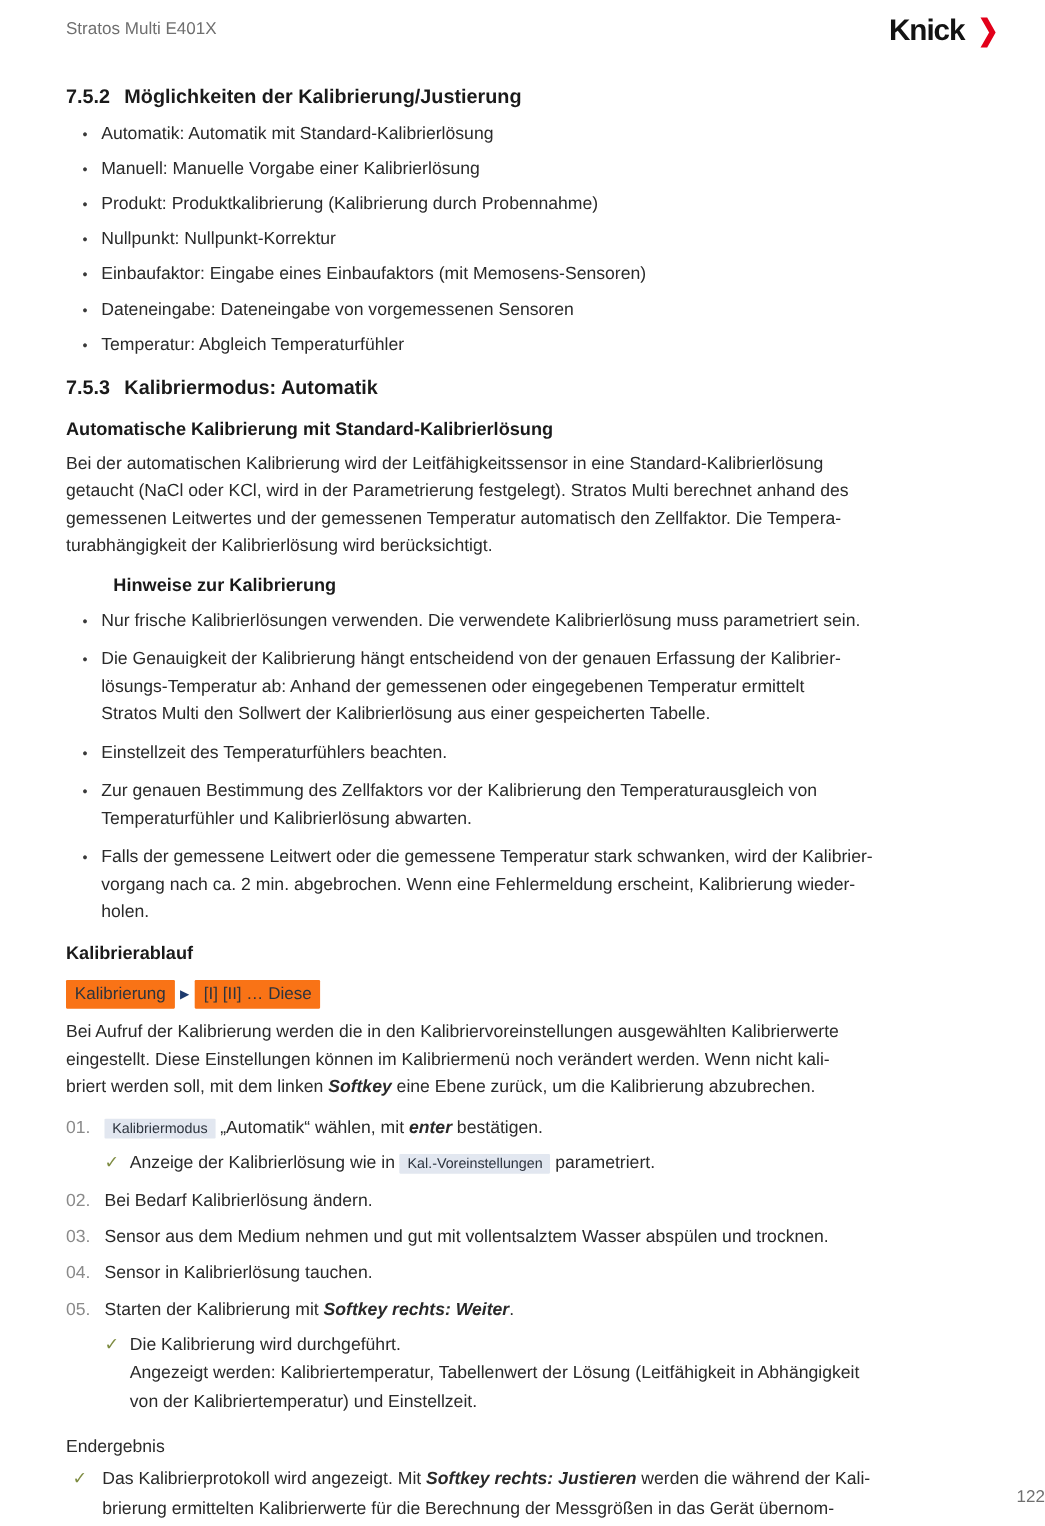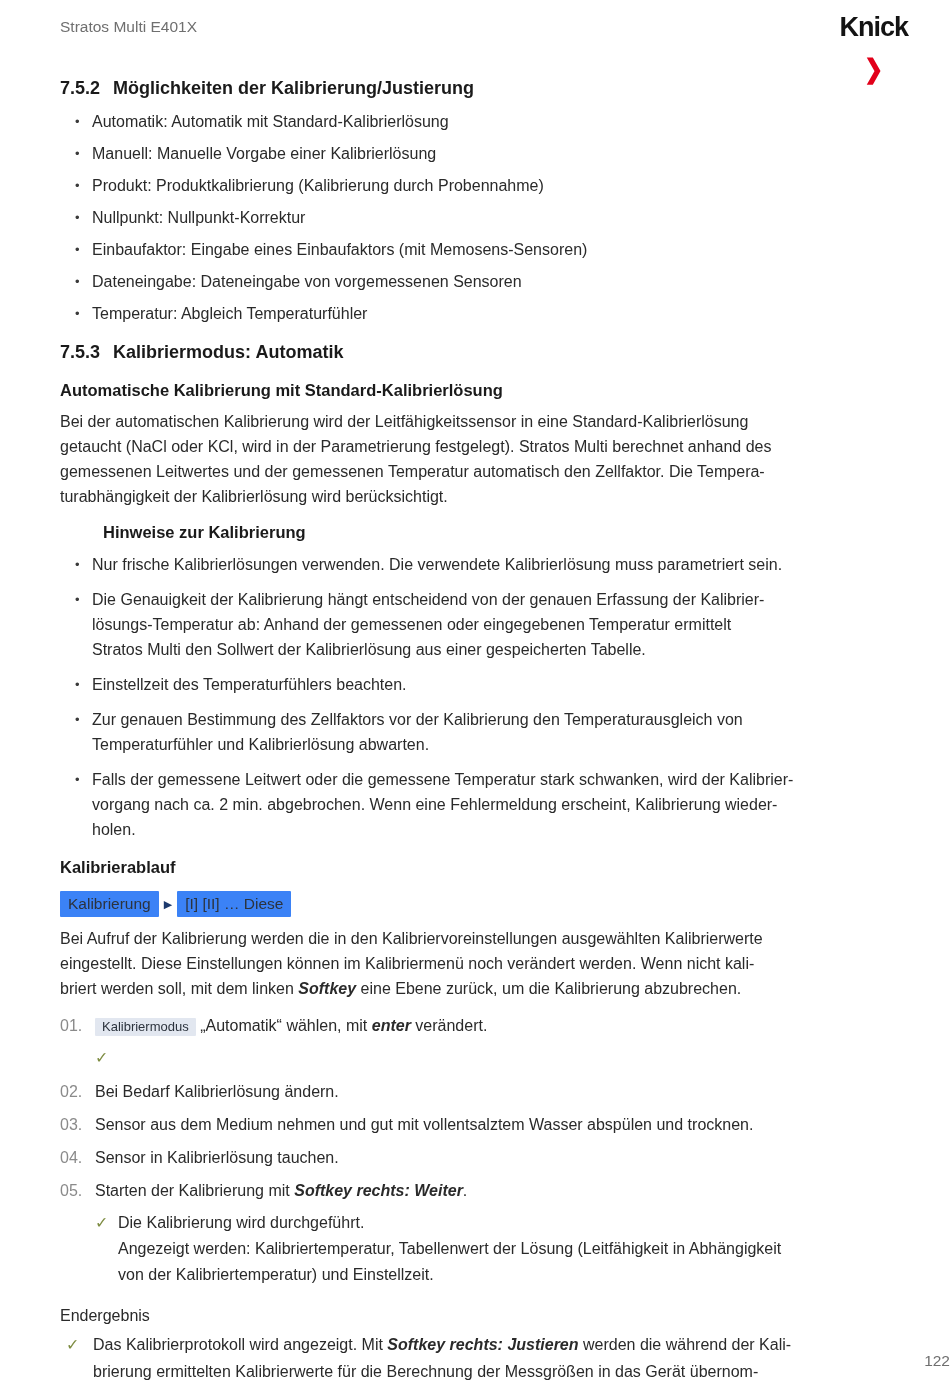--- a/index.html
+++ b/index.html
@@ -14,21 +14,21 @@
     font-size: 16px;
     line-height: 25px;
     color: #2a2a2a;
     padding: 12px 42px 0 60px;
     overflow: hidden;
   }
 
   
   .hdr { display: flex; justify-content: space-between; align-items: flex-start; height: 38px; }
   .doc-title { color: #6f6f6f; font-size: 15.5px; padding-top: 2px; }
-  .logo { display: flex; align-items: center; gap: 12px; flex-direction: column; }
+  .logo { display: flex; align-items: center; gap: 12px; }
   .logo-text { font-weight: 900; font-size: 27px; letter-spacing: -1px; color: #131313; line-height: 30px; }
   .logo-chevron { color: #e2001a; font-weight: 900; font-size: 23px; line-height: 30px; transform: scaleY(1.15); }
 
   
   .h2 { font-weight: bold; font-size: 18px; color: #1a1a1a; line-height: 25px; }
   .h2 .sec-num { margin-right: 13px; }
   .h3 { font-weight: bold; font-size: 16.5px; color: #1a1a1a; line-height: 25px; }
 
   .mt-752 { margin-top: 26px; }
   .mt-753 { margin-top: 14px; }
@@ -44,21 +44,21 @@
   .para { margin-top: 6px; }
   .hints-head { margin-top: 11px; margin-left: 43px; }
   .hints { margin-top: 7px; }
   .hints .bitem { margin-bottom: 10px; }
 
   .flow-head { margin-top: 13px; }
 
   
   .crumbs { margin-top: 11px; display: flex; align-items: center; font-size: 15.5px; }
   .chip {
-    background: #3b82f6;
+    background: #f97316;
     color: #2c333d;
     padding: 2px 8px 3px 8px;
     border-radius: 1px;
     display: inline-block;
     line-height: 21px;
   }
   .crumb-arrow { color: #1d3a6d; font-size: 11px; margin: 0 5px; line-height: 21px; }
 
   .flow-intro { margin-top: 9px; }
 
@@ -197,24 +197,25 @@
     <span>eingestellt. Diese Einstellungen können im Kalibriermenü noch verändert werden. Wenn nicht kali-</span><br>
     <span>briert werden soll, mit dem linken </span><span class="key">Softkey</span><span> eine Ebene zurück, um die Kalibrierung abzubrechen.</span>
   </div>
 
   <div class="steps">
 
     <div class="step">
       <span class="step-num">01.</span>
       <div class="step-body">
         <div>
-          <span class="inline-chip">Kalibriermodus</span><span> „Automatik“ wählen, mit </span><span class="key">enter</span><span> verändert.</span>
+          <span class="inline-chip">Kalibriermodus</span><span> „Automatik“ wählen, mit </span><span class="key">enter</span><span> bestätigen.</span>
         </div>
         <div class="result">
           <span class="check">✓</span>
+          <span><span>Anzeige der Kalibrierlösung wie in </span><span class="inline-chip">Kal.-Voreinstellungen</span><span> parametriert.</span></span>
         </div>
       </div>
     </div>
 
     <div class="step">
       <span class="step-num">02.</span>
       <div class="step-body">Bei Bedarf Kalibrierlösung ändern.</div>
     </div>
 
     <div class="step">

